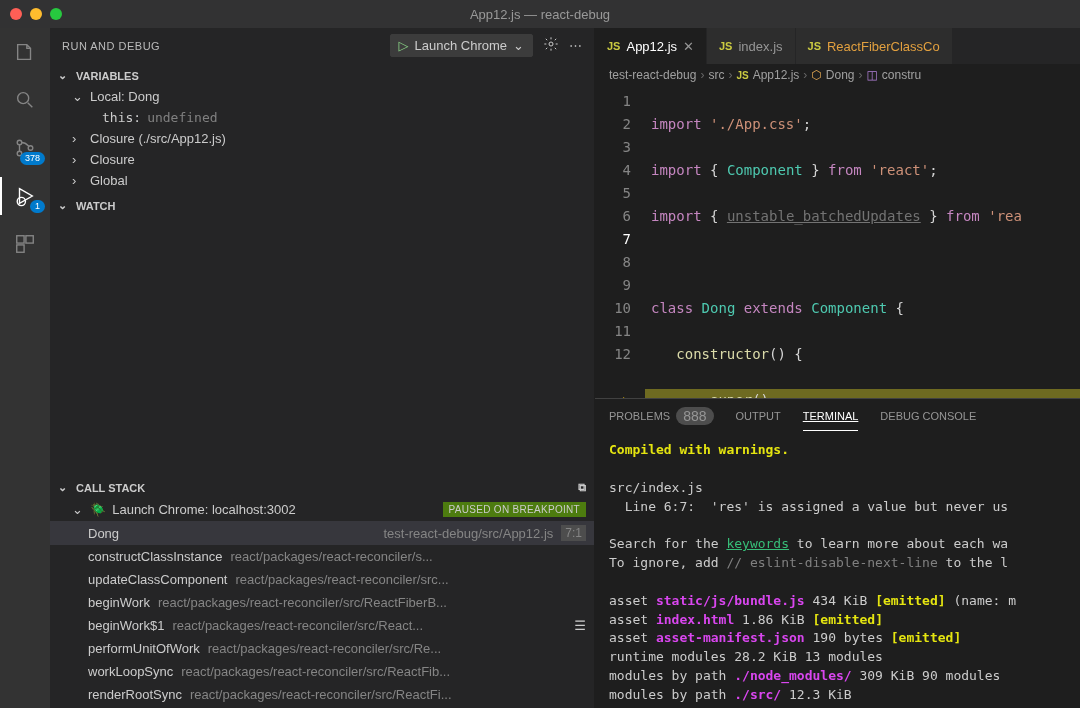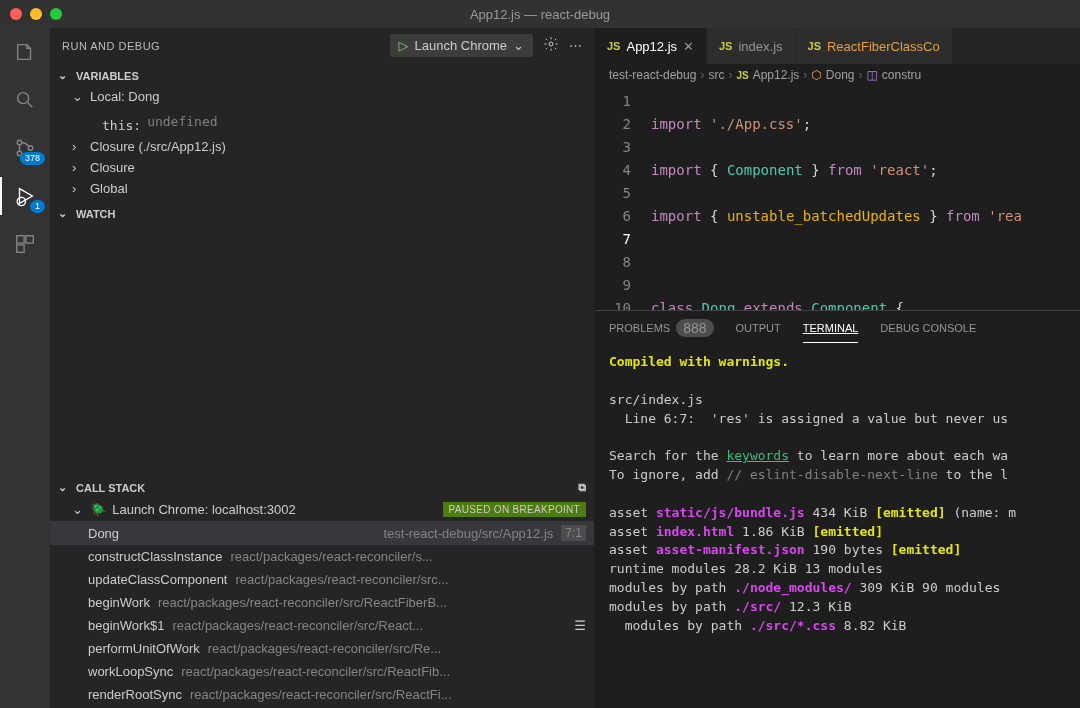--- a/index.html
+++ b/index.html
@@ -107,21 +107,21 @@
 .chevron { width: 12px; display: inline-block; color: #ccc; }
 .var-item {
   display: flex;
   align-items: center;
   padding: 3px 8px 3px 22px;
   gap: 6px;
   font-size: 13px;
   color: #ccc;
 }
 .var-item.deep { padding-left: 52px; font-family: Menlo, monospace; }
-.var-key { color: #9cdcfe; margin-top: 8px; }
+.var-key { color: #9cdcfe; }
 .var-val { color: #808080; }
 .section { padding: 2px 0; }
 .callstack-body { overflow-y: auto; }
 .callstack-launch {
   display: flex;
   align-items: center;
   padding: 4px 8px 4px 22px;
   gap: 6px;
 }
 .pause-badge {
@@ -191,24 +191,24 @@
 .line.highlight { background: #6e6a21; }
 .exec-marker {
   position: absolute;
   left: -22px;
   color: #ffcc00;
 }
 .kw { color: #c586c0; }
 .str { color: #ce9178; }
 .cls { color: #4ec9b0; }
 .fn { color: #dcdcaa; }
-.var { color: #eab308; }
+.var { color: #737373; text-decoration: underline; }
 .punct { color: #d4d4d4; }
 .bottom-panel {
-  height: 398px;
+  height: 310px;
   background: #1e1e1e;
   border-top: 1px solid #414141;
   display: flex;
   flex-direction: column;
 }
 .panel-tabs {
   display: flex;
   padding: 8px 14px 0;
   gap: 22px;
   font-size: 11px;

